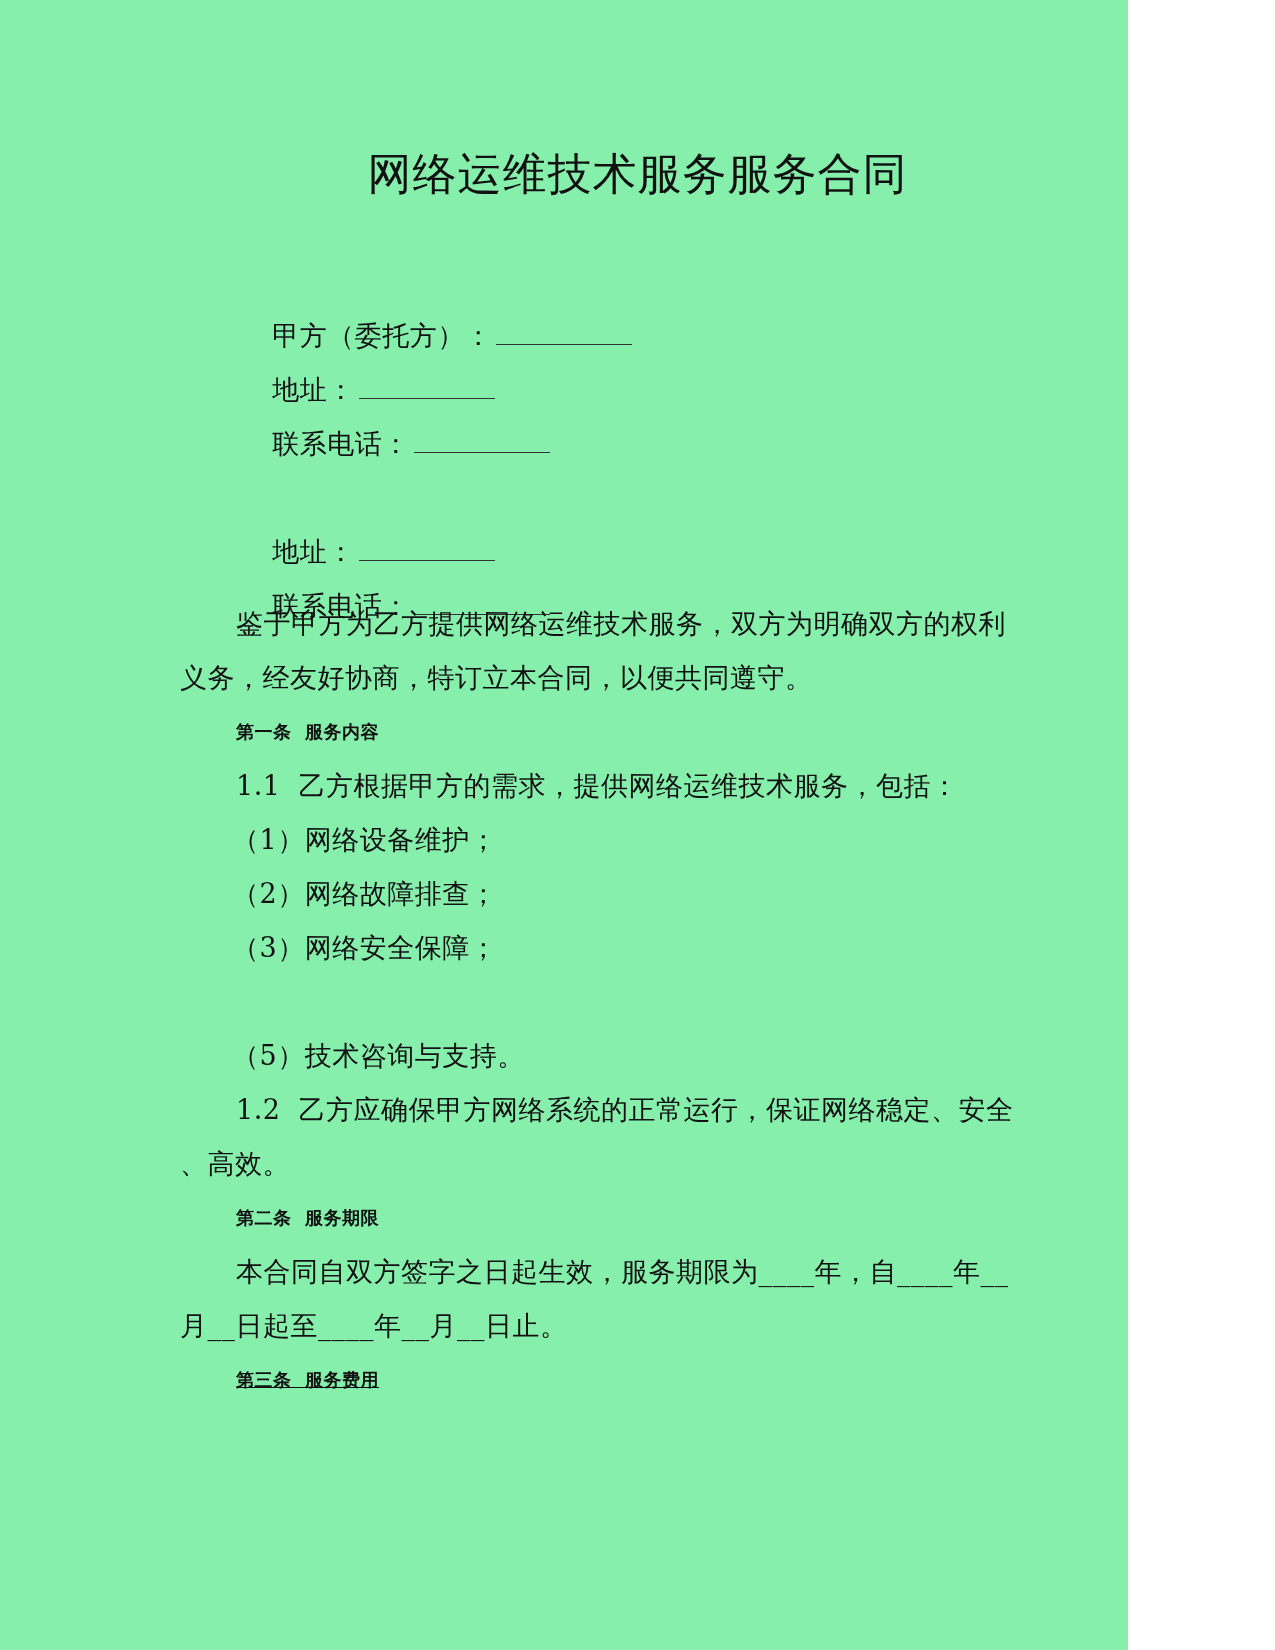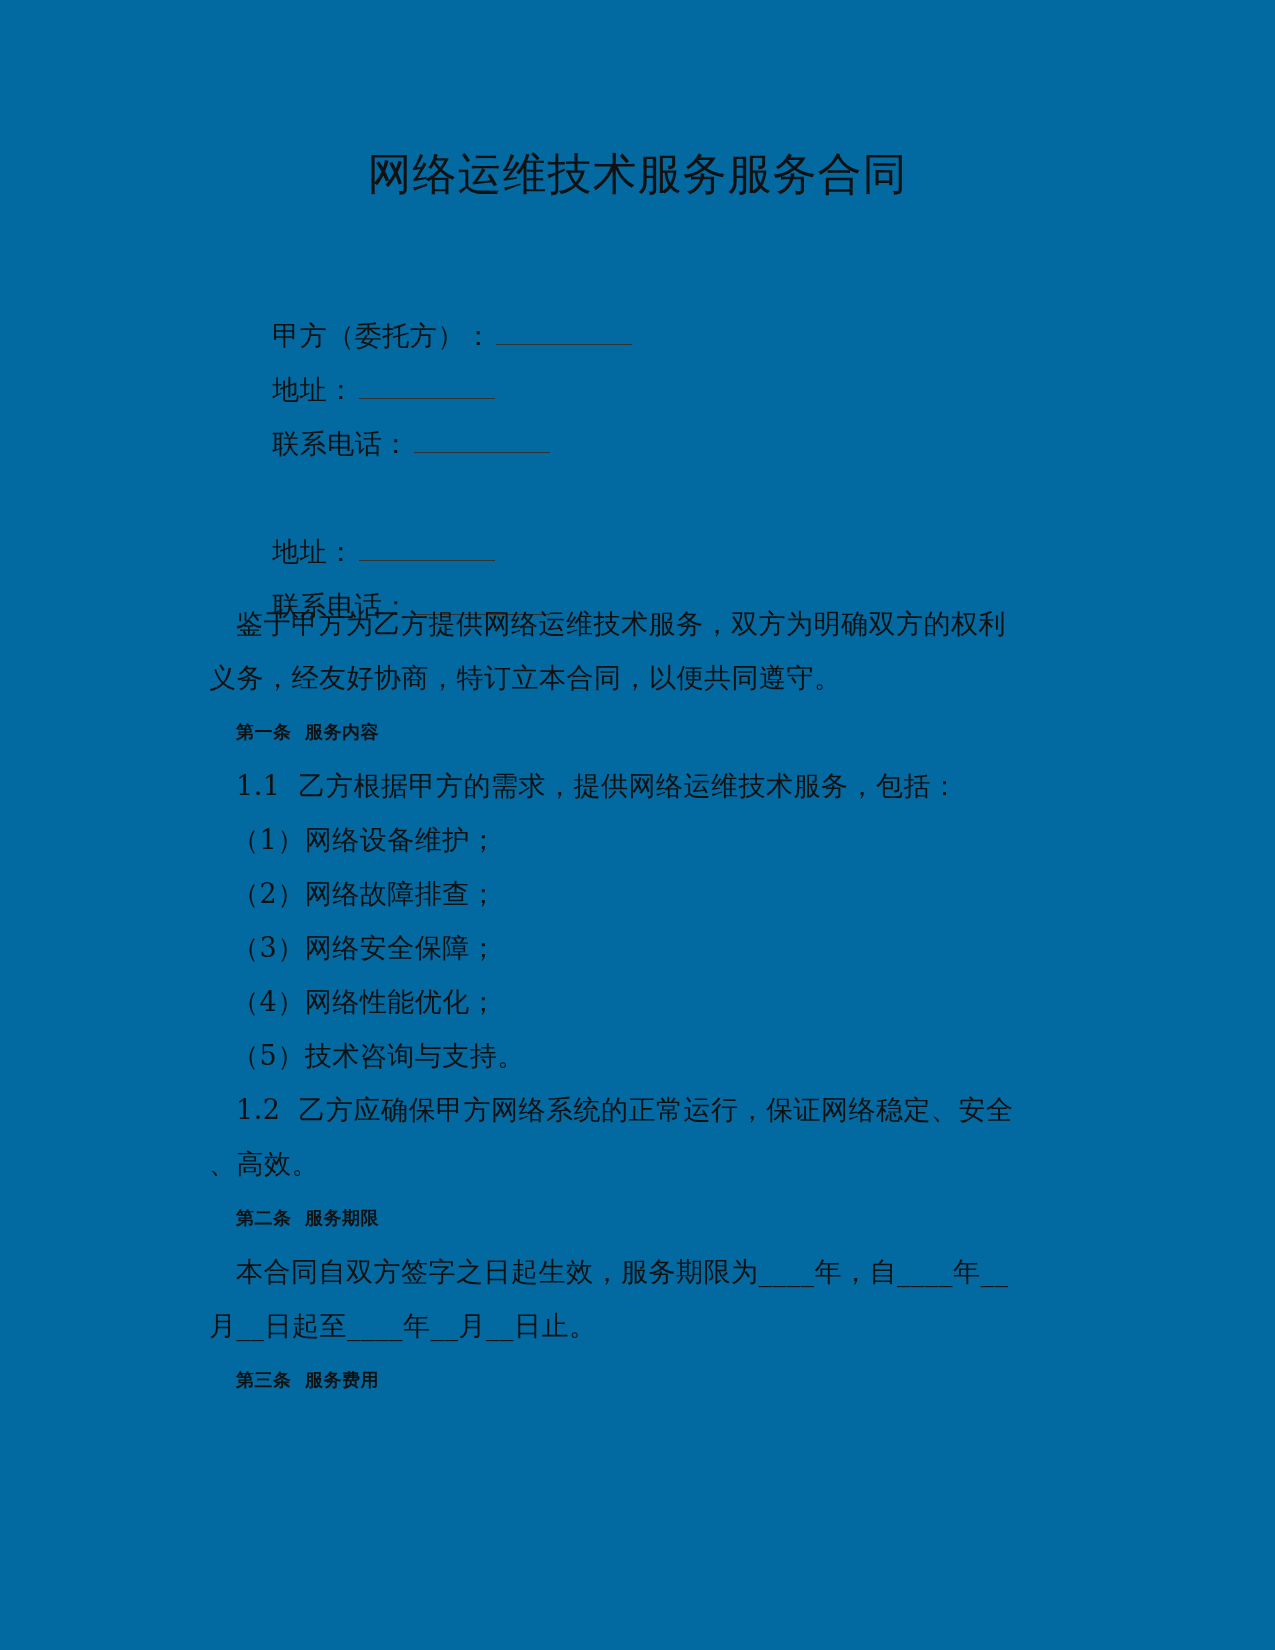--- a/index.html
+++ b/index.html
@@ -11,23 +11,23 @@
       width: 1275px;
       height: 1650px;
       position: relative;
       overflow: hidden;
       font-family: "DejaVu Serif", "Liberation Serif", serif;
       color: #111111;
     }
     .page {
       position: absolute;
       left: 0; top: 0;
-      width: 1275px;
+      width: 1128px;
       height: 1650px;
-      background: #0369a1;
+      background: #86efac;
     }
     .title {
       position: absolute;
       left: 0;
       width: 1275px;
       top: 146px;
       text-align: center;
       font-size: 44px;
       line-height: 56px;
       letter-spacing: 1px;
@@ -35,21 +35,21 @@
       margin: 0;
     }
     .line {
       position: absolute;
       font-size: 27px;
       line-height: 36px;
       white-space: pre;
       letter-spacing: 0.5px;
     }
     .indent { left: 236px; }
-    .flush { left: 180px; margin-left: 29px; }
+    .flush { left: 180px; }
     .heading {
       font-family: "DejaVu Sans", "Liberation Sans", sans-serif;
       font-weight: bold;
       font-size: 18px;
     }
     .field-label { }
     .blank {
       display: inline-block;
       border-bottom: 1.5px solid #333333;
       height: 26px;
@@ -87,24 +87,23 @@
   </div>
 
   <div class="line indent" style="top:606px;">鉴于甲方为乙方提供网络运维技术服务，双方为明确双方的权利</div>
   <div class="line flush" style="top:660px;">义务，经友好协商，特订立本合同，以便共同遵守。</div>
 
   <div class="line indent heading" style="top:714px;">第一条  服务内容</div>
   <div class="line indent" style="top:768px;">1.1  乙方根据甲方的需求，提供网络运维技术服务，包括：</div>
   <div class="line indent" style="top:822px; left:232px;">（1）网络设备维护；</div>
   <div class="line indent" style="top:876px; left:232px;">（2）网络故障排查；</div>
   <div class="line indent" style="top:930px; left:232px;">（3）网络安全保障；</div>
-  <div class="line indent" style="top:984px; left:232px;">（4）网络性能优化；</div>
   <div class="line indent" style="top:1038px; left:232px;">（5）技术咨询与支持。</div>
   <div class="line indent" style="top:1092px;">1.2  乙方应确保甲方网络系统的正常运行，保证网络稳定、安全</div>
   <div class="line flush" style="top:1146px;">、高效。</div>
 
   <div class="line indent heading" style="top:1200px;">第二条  服务期限</div>
   <div class="line indent" style="top:1254px;">本合同自双方签字之日起生效，服务期限为____年，自____年__</div>
   <div class="line flush" style="top:1308px;">月__日起至____年__月__日止。</div>
 
-  <div class="line indent heading" style="top:1362px;">第三条  服务费用</div>
+  <div class="line indent heading" style="top:1362px;text-decoration:underline;">第三条  服务费用</div>
 
 </div>
 
 </body></html>

